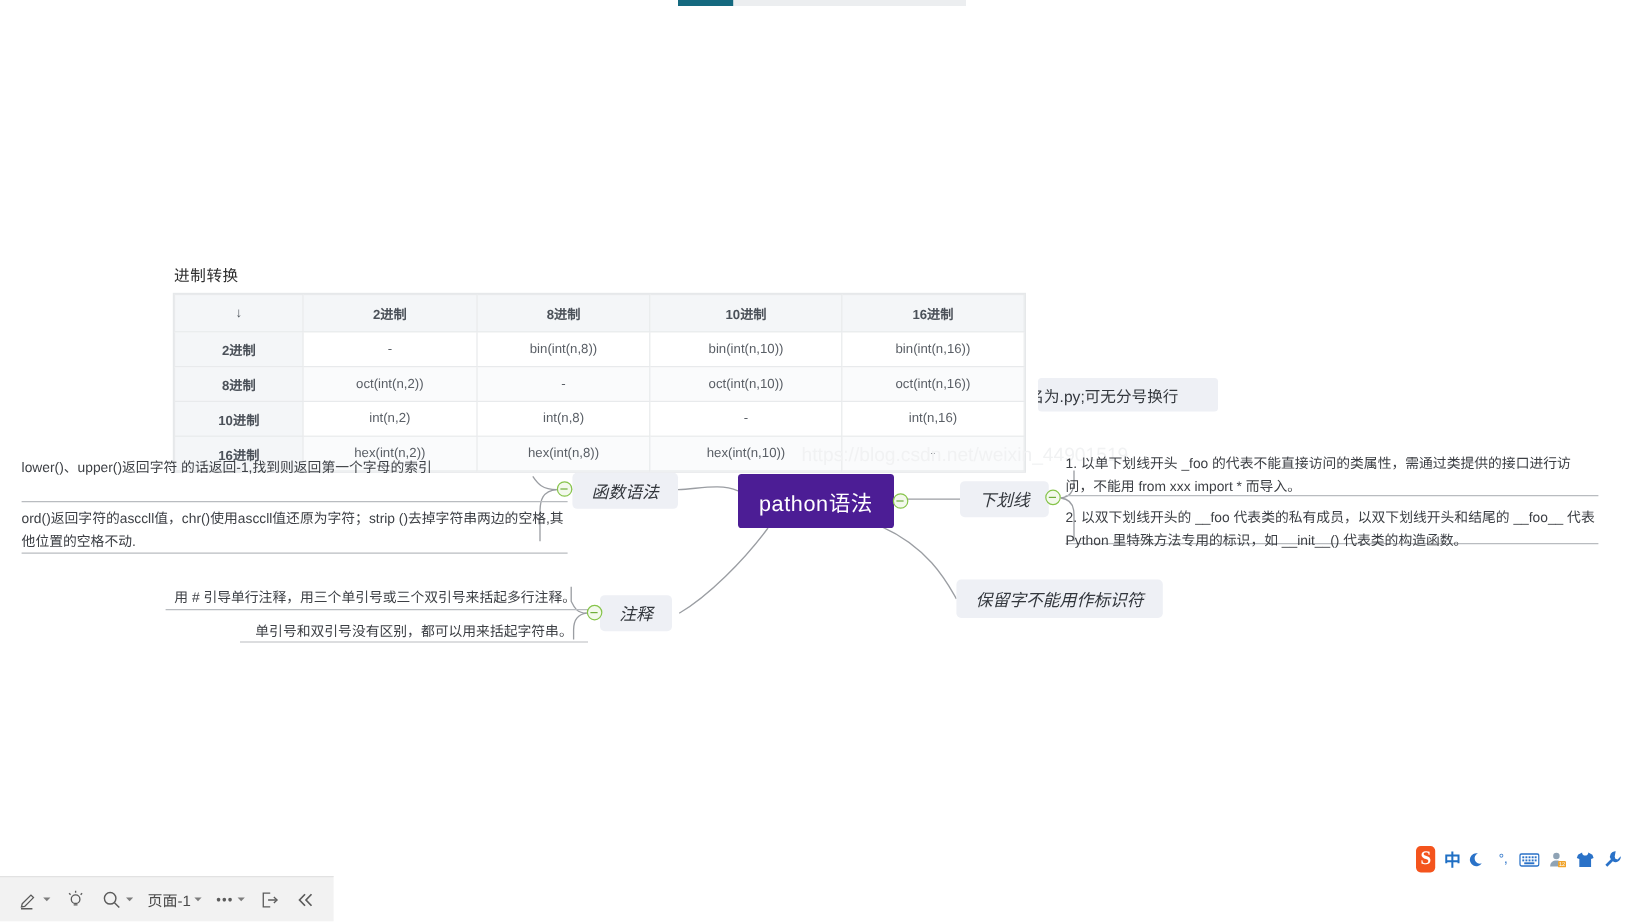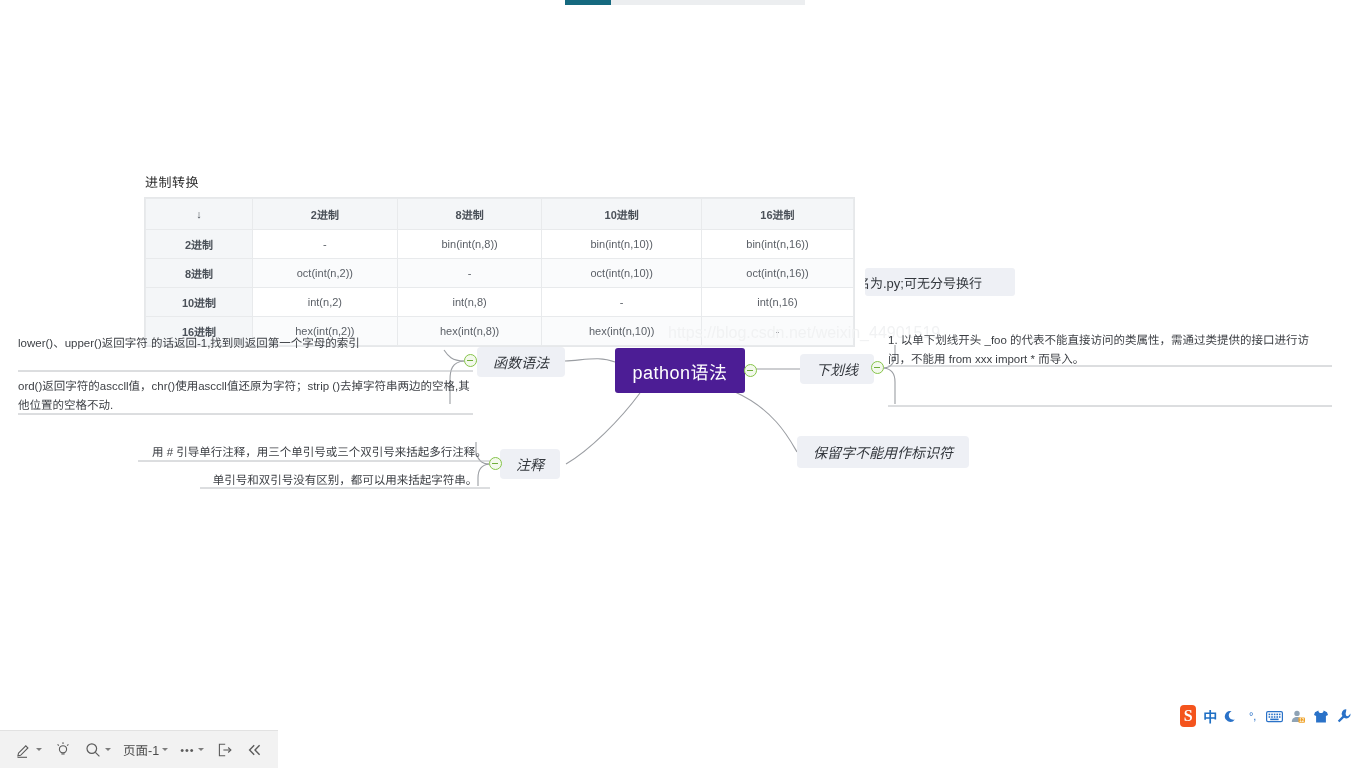--- a/index.html
+++ b/index.html
@@ -32,20 +32,21 @@
     top: 0;
     width: 46px;
     height: 5px;
     background: #15697f;
   }
 
   
   #canvas {
     position: absolute;
     inset: 0;
+    margin-top: 47px;
   }
   #edges {
     position: absolute;
     left: 0;
     top: 0;
     width: 1366px;
     height: 768px;
     pointer-events: none;
   }
 
@@ -156,22 +157,22 @@
 
   #leaf-str-1 {
     left: 18px; top: 334px; width: 455px;
     padding-bottom: 2px;
   }
   #leaf-str-2 {
     left: 18px; top: 374px; width: 455px;
     padding-top: 3px;
   }
   #leaf-note-1 {
-    left: 152px; top: 443px; width: 352px;
-    text-align: left;
+    left: 128px; top: 443px; width: 352px;
+    text-align: right;
     padding-bottom: 2px;
   }
   #leaf-note-2 {
     left: 200px; top: 469px; width: 290px;
     text-align: center;
     padding-top: 2px;
   }
   #leaf-under-1 {
     left: 888px; top: 331px; width: 444px;
     padding-bottom: 2px;
@@ -397,20 +398,21 @@
 
   <div class="watermark" id="wm-keyword">·····</div>
 
   <div class="leaf" id="leaf-str-1">lower()、upper()返回字符 的话返回-1,找到则返回第一个字母的索引</div>
   <div class="leaf" id="leaf-str-2">ord()返回字符的asccll值，chr()使用asccll值还原为字符；strip ()去掉字符串两边的空格,其他位置的空格不动.</div>
 
   <div class="leaf" id="leaf-note-1">用 # 引导单行注释，用三个单引号或三个双引号来括起多行注释。</div>
   <div class="leaf" id="leaf-note-2">单引号和双引号没有区别，都可以用来括起字符串。</div>
 
   <div class="leaf" id="leaf-under-1">1. 以单下划线开头 _foo 的代表不能直接访问的类属性，需通过类提供的接口进行访问，不能用 from xxx import * 而导入。</div>
+  <div class="leaf" id="leaf-under-2">2. 以双下划线开头的 __foo 代表类的私有成员，以双下划线开头和结尾的 __foo__ 代表 Python 里特殊方法专用的标识，如 __init__() 代表类的构造函数。</div>
 
   <div class="toggle" id="tg-func"></div>
   <div class="toggle" id="tg-note"></div>
   <div class="toggle" id="tg-under"></div>
   <div class="toggle" id="tg-root-r"></div>
 </div>
 
 <div id="toolbar">
 
   <div class="tb-item">

